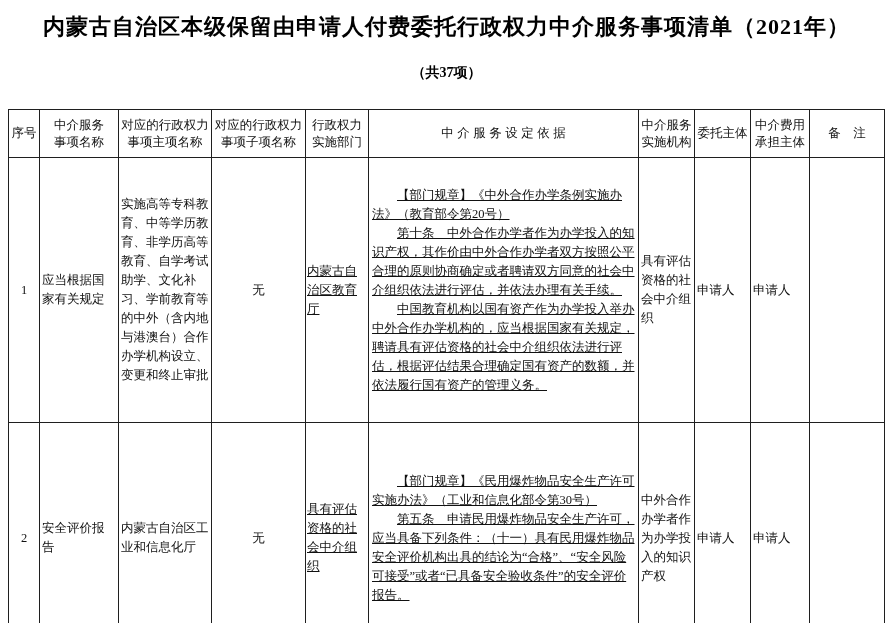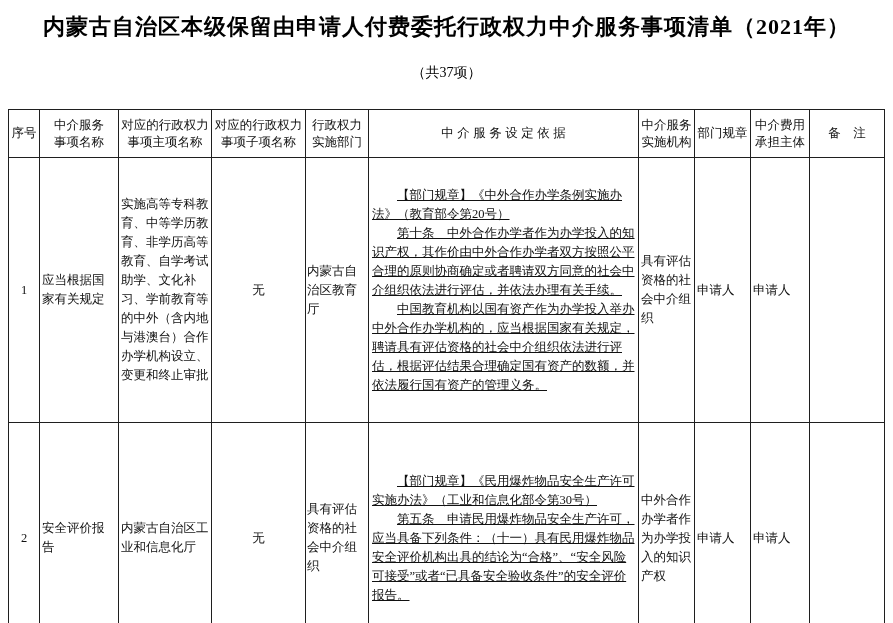--- a/index.html
+++ b/index.html
@@ -21,21 +21,21 @@
     font-size: 22px;
     font-weight: bold;
     letter-spacing: 1px;
     color: #000000;
     font-family: "Liberation Serif", serif;
   }
   .subtitle {
     margin-top: 22px;
     text-align: center;
     font-size: 14px;
-    font-weight: normal;
+    font-weight: bold;
     color: #000000;
   }
   table.items {
     position: absolute;
     left: 8px; top: 109px;
     width: 876px;
     border-collapse: collapse;
     table-layout: fixed;
     font-size: 12.5px;
     line-height: 19px;
@@ -54,21 +54,21 @@
     font-weight: normal;
     font-size: 12.5px;
     text-align: center;
     white-space: pre-wrap;
     line-height: 17px;
   }
   .items tbody tr.row-1 td { height: 265px; }
   .items tbody tr.row-2 td { height: 232px; }
   .items tbody tr:last-child td { border-bottom: 2px solid #1f1f1f; }
   td.c { text-align: center; }
-  td.tight { padding-left: 1px; padding-right: 0; }
+  td.tight { padding-left: 1px; padding-right: 0; text-decoration: underline; }
   td.basis-cell { padding: 1px 3px; }
   .basis-para { margin: 0; text-indent: 2em; text-align: left; text-decoration: underline; }
 </style>
 </head>
 <body>
 
 <div class="doc">
   <h1 class="title">内蒙古自治区本级保留由申请人付费委托行政权力中介服务事项清单（2021年）</h1>
   <div class="subtitle">（共37项）</div>
 
@@ -92,21 +92,21 @@
 事项名称</th>
         <th>对应的行政权力
 事项主项名称</th>
         <th>对应的行政权力
 事项子项名称</th>
         <th>行政权力
 实施部门</th>
         <th>中 介 服 务 设 定 依 据</th>
         <th>中介服务
 实施机构</th>
-        <th>部门规章</th>
+        <th>委托主体</th>
         <th>中介费用
 承担主体</th>
         <th>备　注</th>
       </tr>
     </thead>
     <tbody>
       <tr class="row-1">
         <td class="c">1</td>
         <td>应当根据国家有关规定</td>
         <td>实施高等专科教育、中等学历教育、非学历高等教育、自学考试助学、文化补习、学前教育等的中外（含内地与港澳台）合作办学机构设立、变更和终止审批</td>

